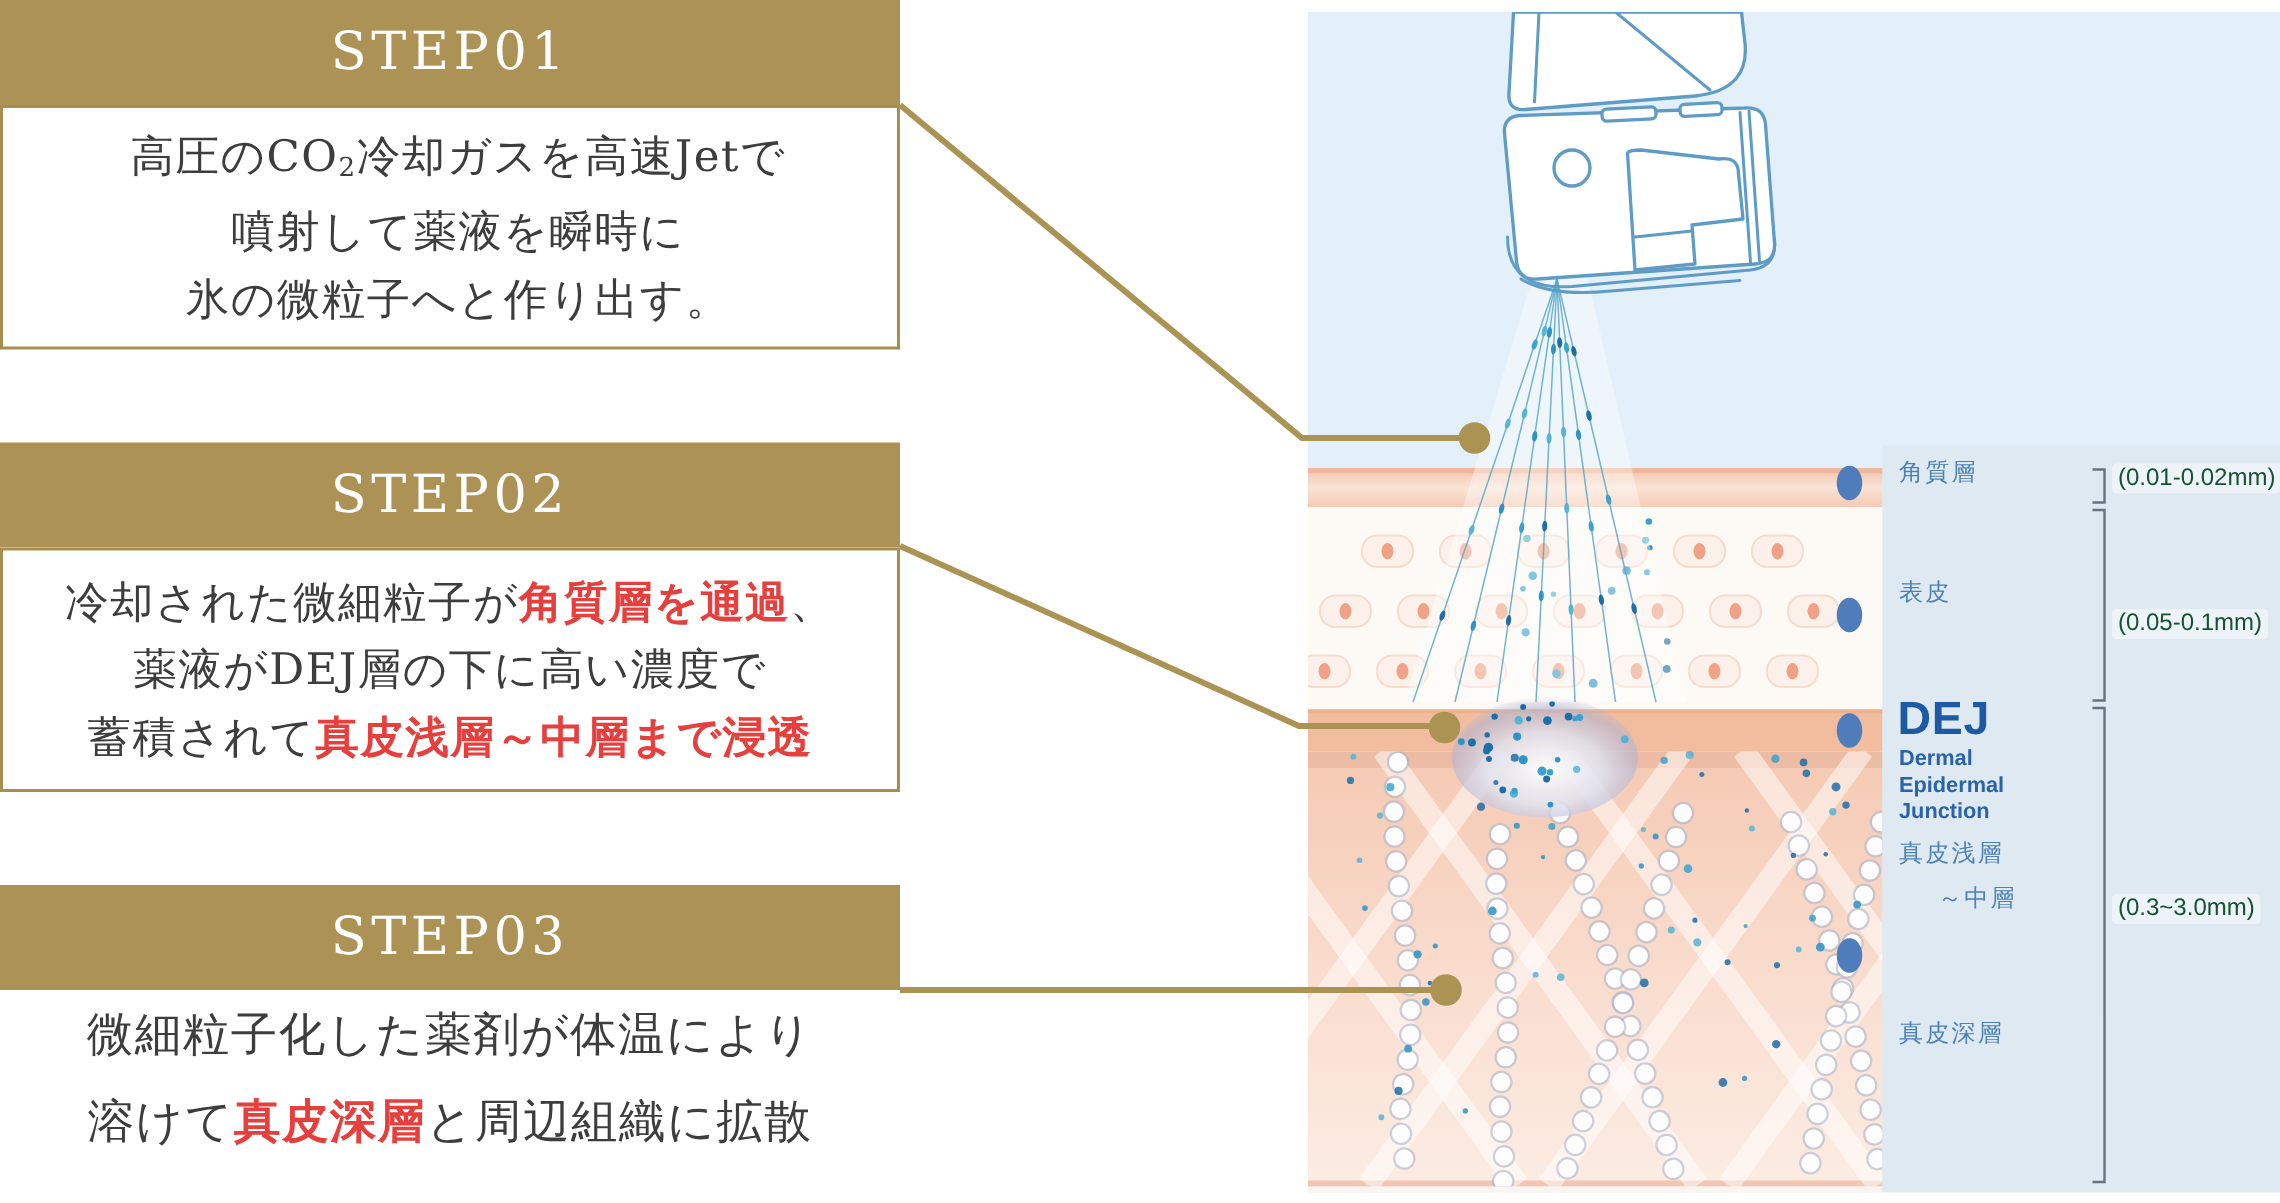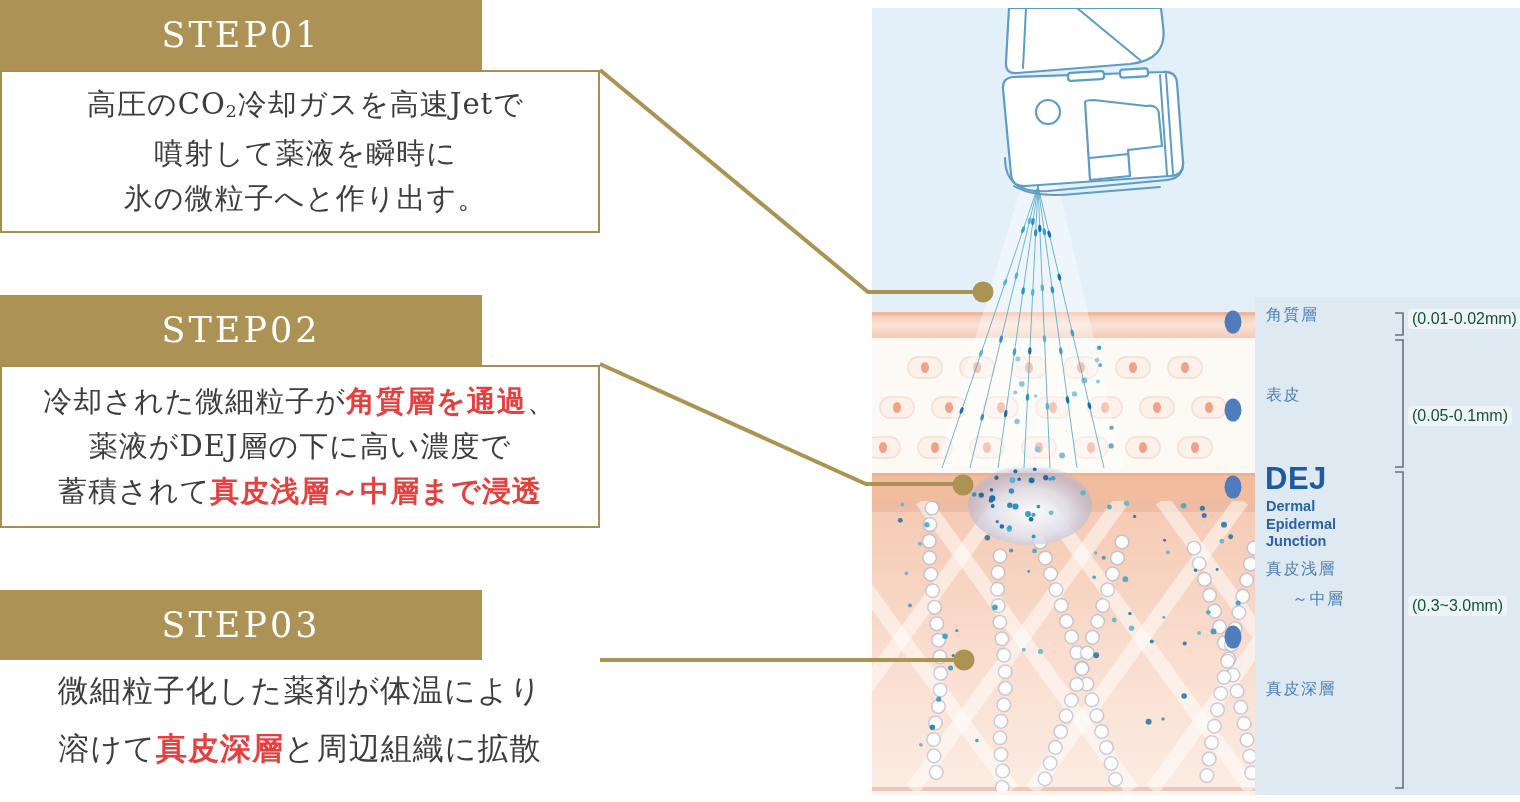--- a/index.html
+++ b/index.html
@@ -1,19 +1,19 @@
 <!DOCTYPE html>
 <html><head>
 <meta charset="utf-8">
 <style>
   html,body{margin:0;padding:0;background:#ffffff;}
   #page{position:relative;width:1520px;height:802px;background:#ffffff;overflow:hidden;
         font-family:"DejaVu Serif","Liberation Serif",serif;}
   
-  .step-header{position:absolute;left:0;width:482px;height:70px;background:#ac9355;
+  .step-header{position:absolute;left:0;width:600px;height:70px;background:#ac9355;
     color:#ffffff;display:flex;align-items:center;justify-content:center;
     font-size:35px;letter-spacing:3px;}
   .step-body{position:absolute;left:0;width:600px;background:#ffffff;color:#3d3d3d;
     display:flex;flex-direction:column;justify-content:center;text-align:center;
     box-sizing:border-box;}
   .step-body.bordered{border:2px solid #a68e4e;}
   .step-body .line{font-size:29px;line-height:45px;letter-spacing:1px;white-space:nowrap;}
   #step3-body .line{font-size:31px;line-height:46px;}
   .red{color:#e5403e;font-weight:bold;}
   .sub{font-size:0.6em;position:relative;top:0.18em;}

